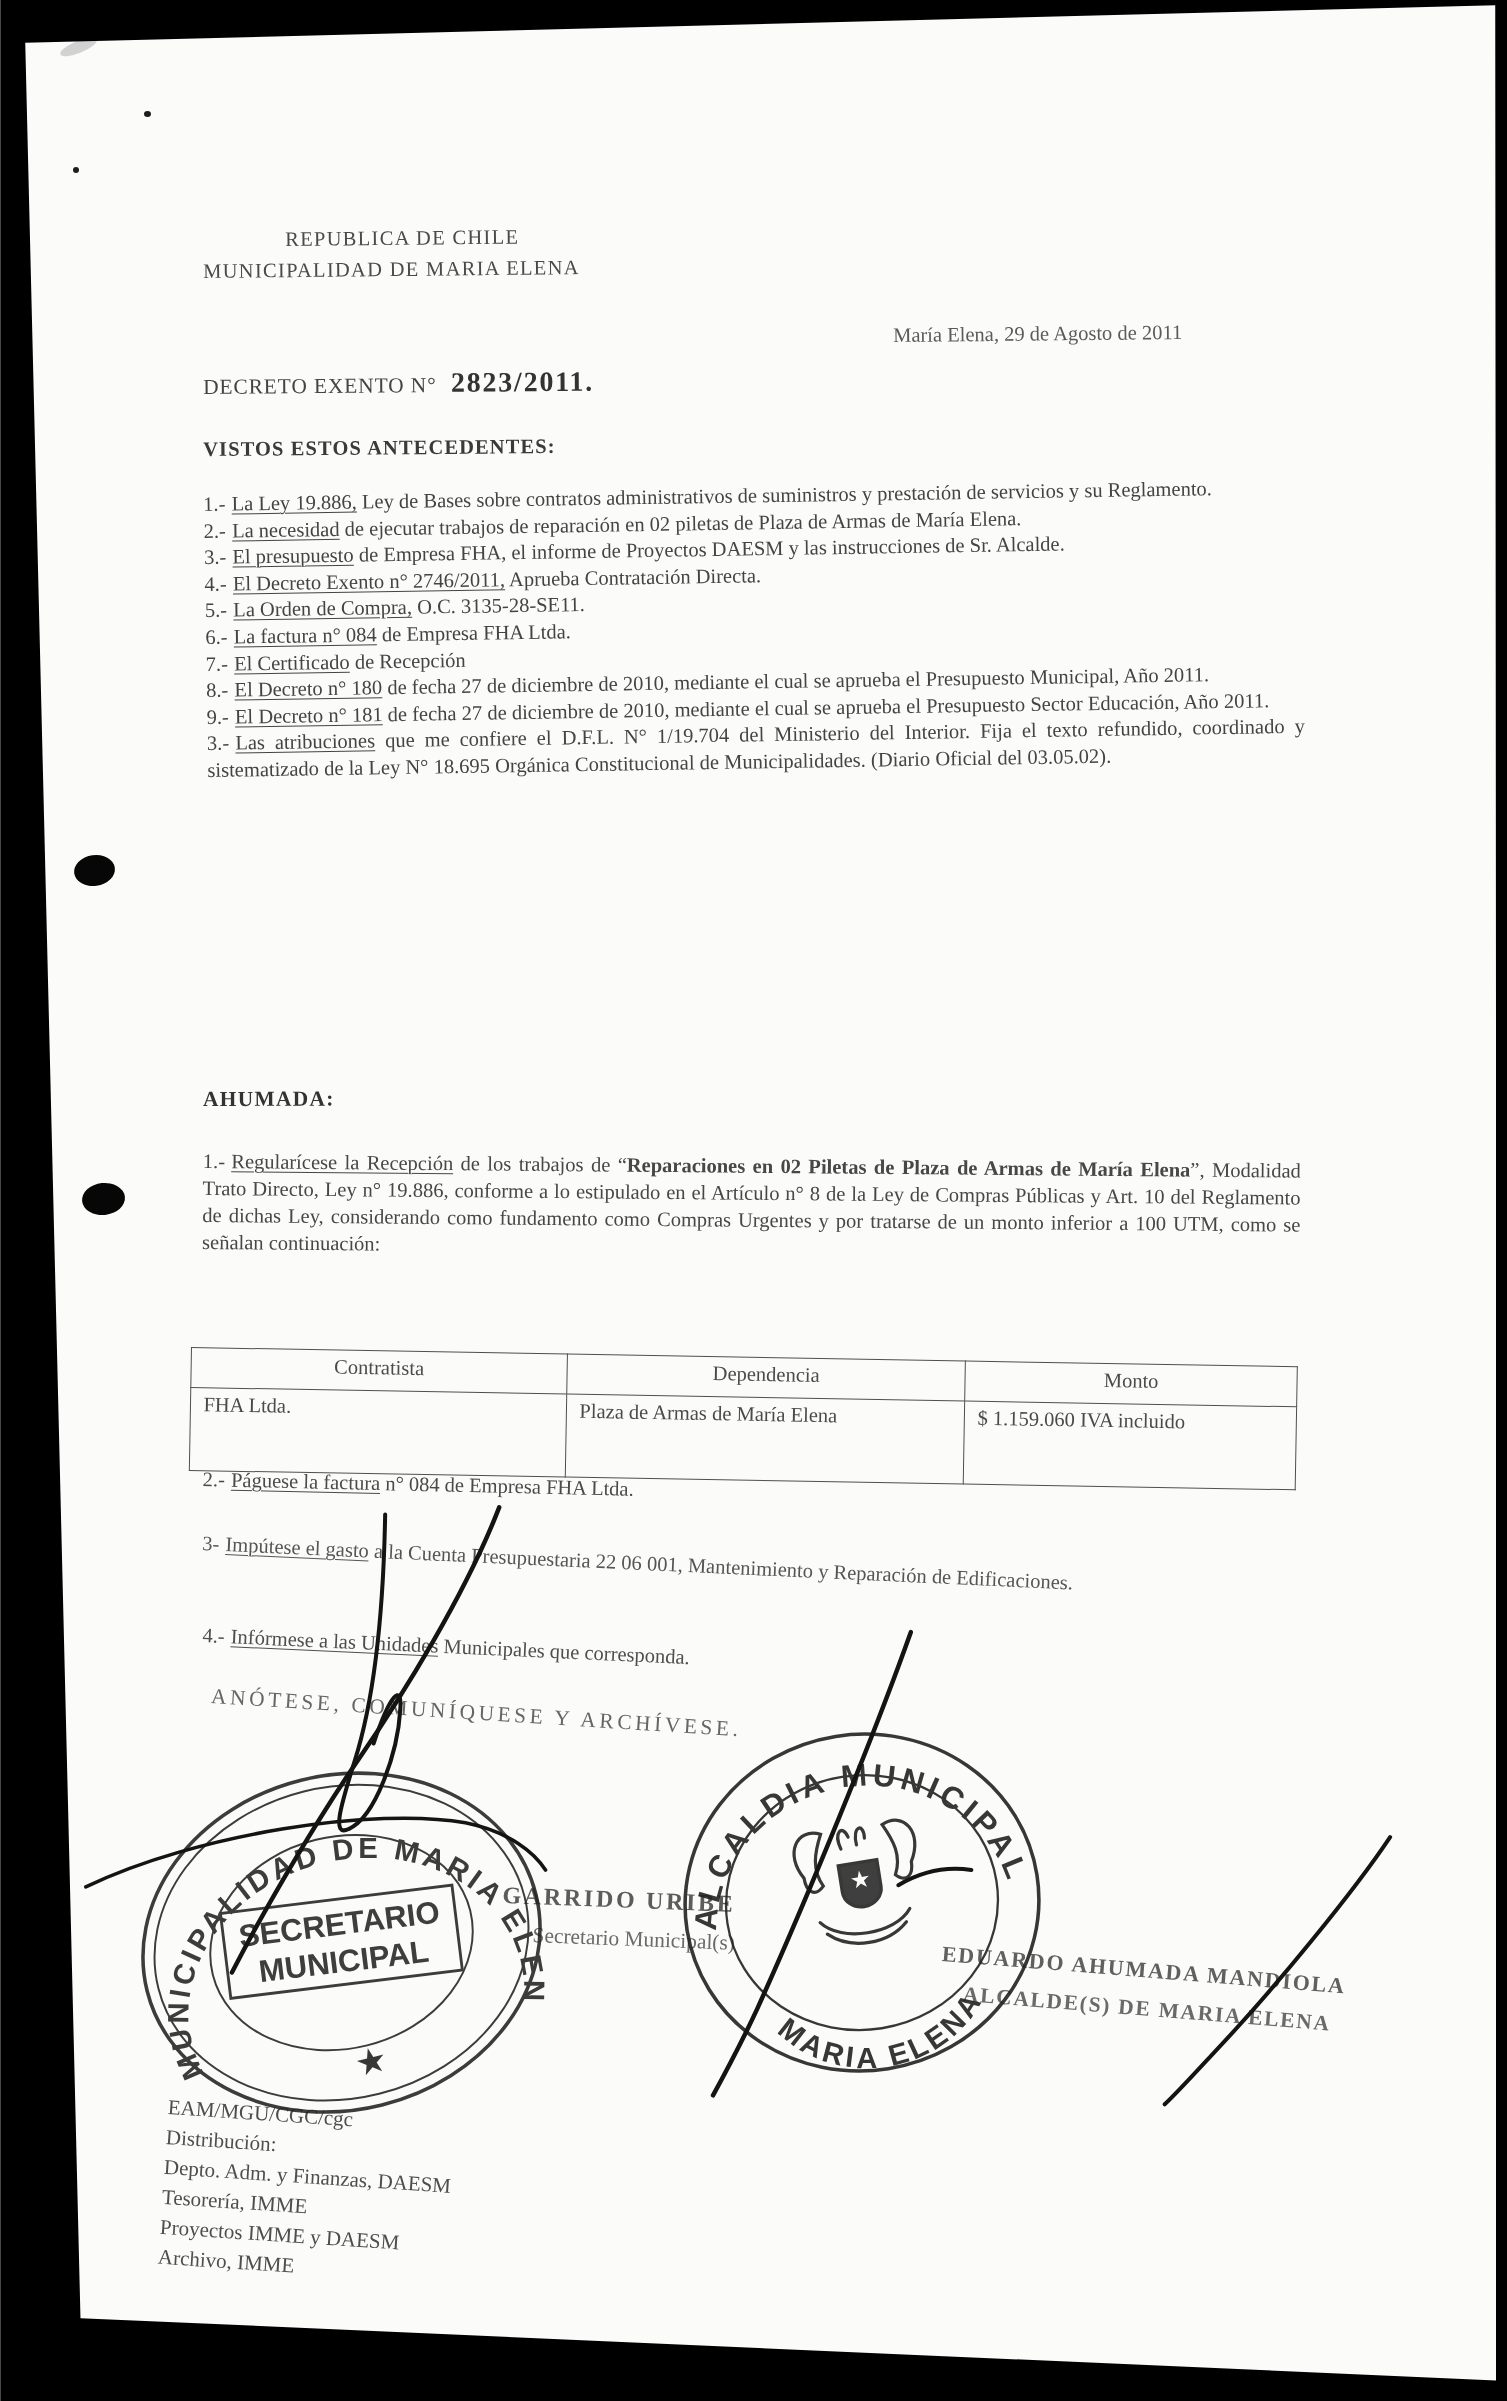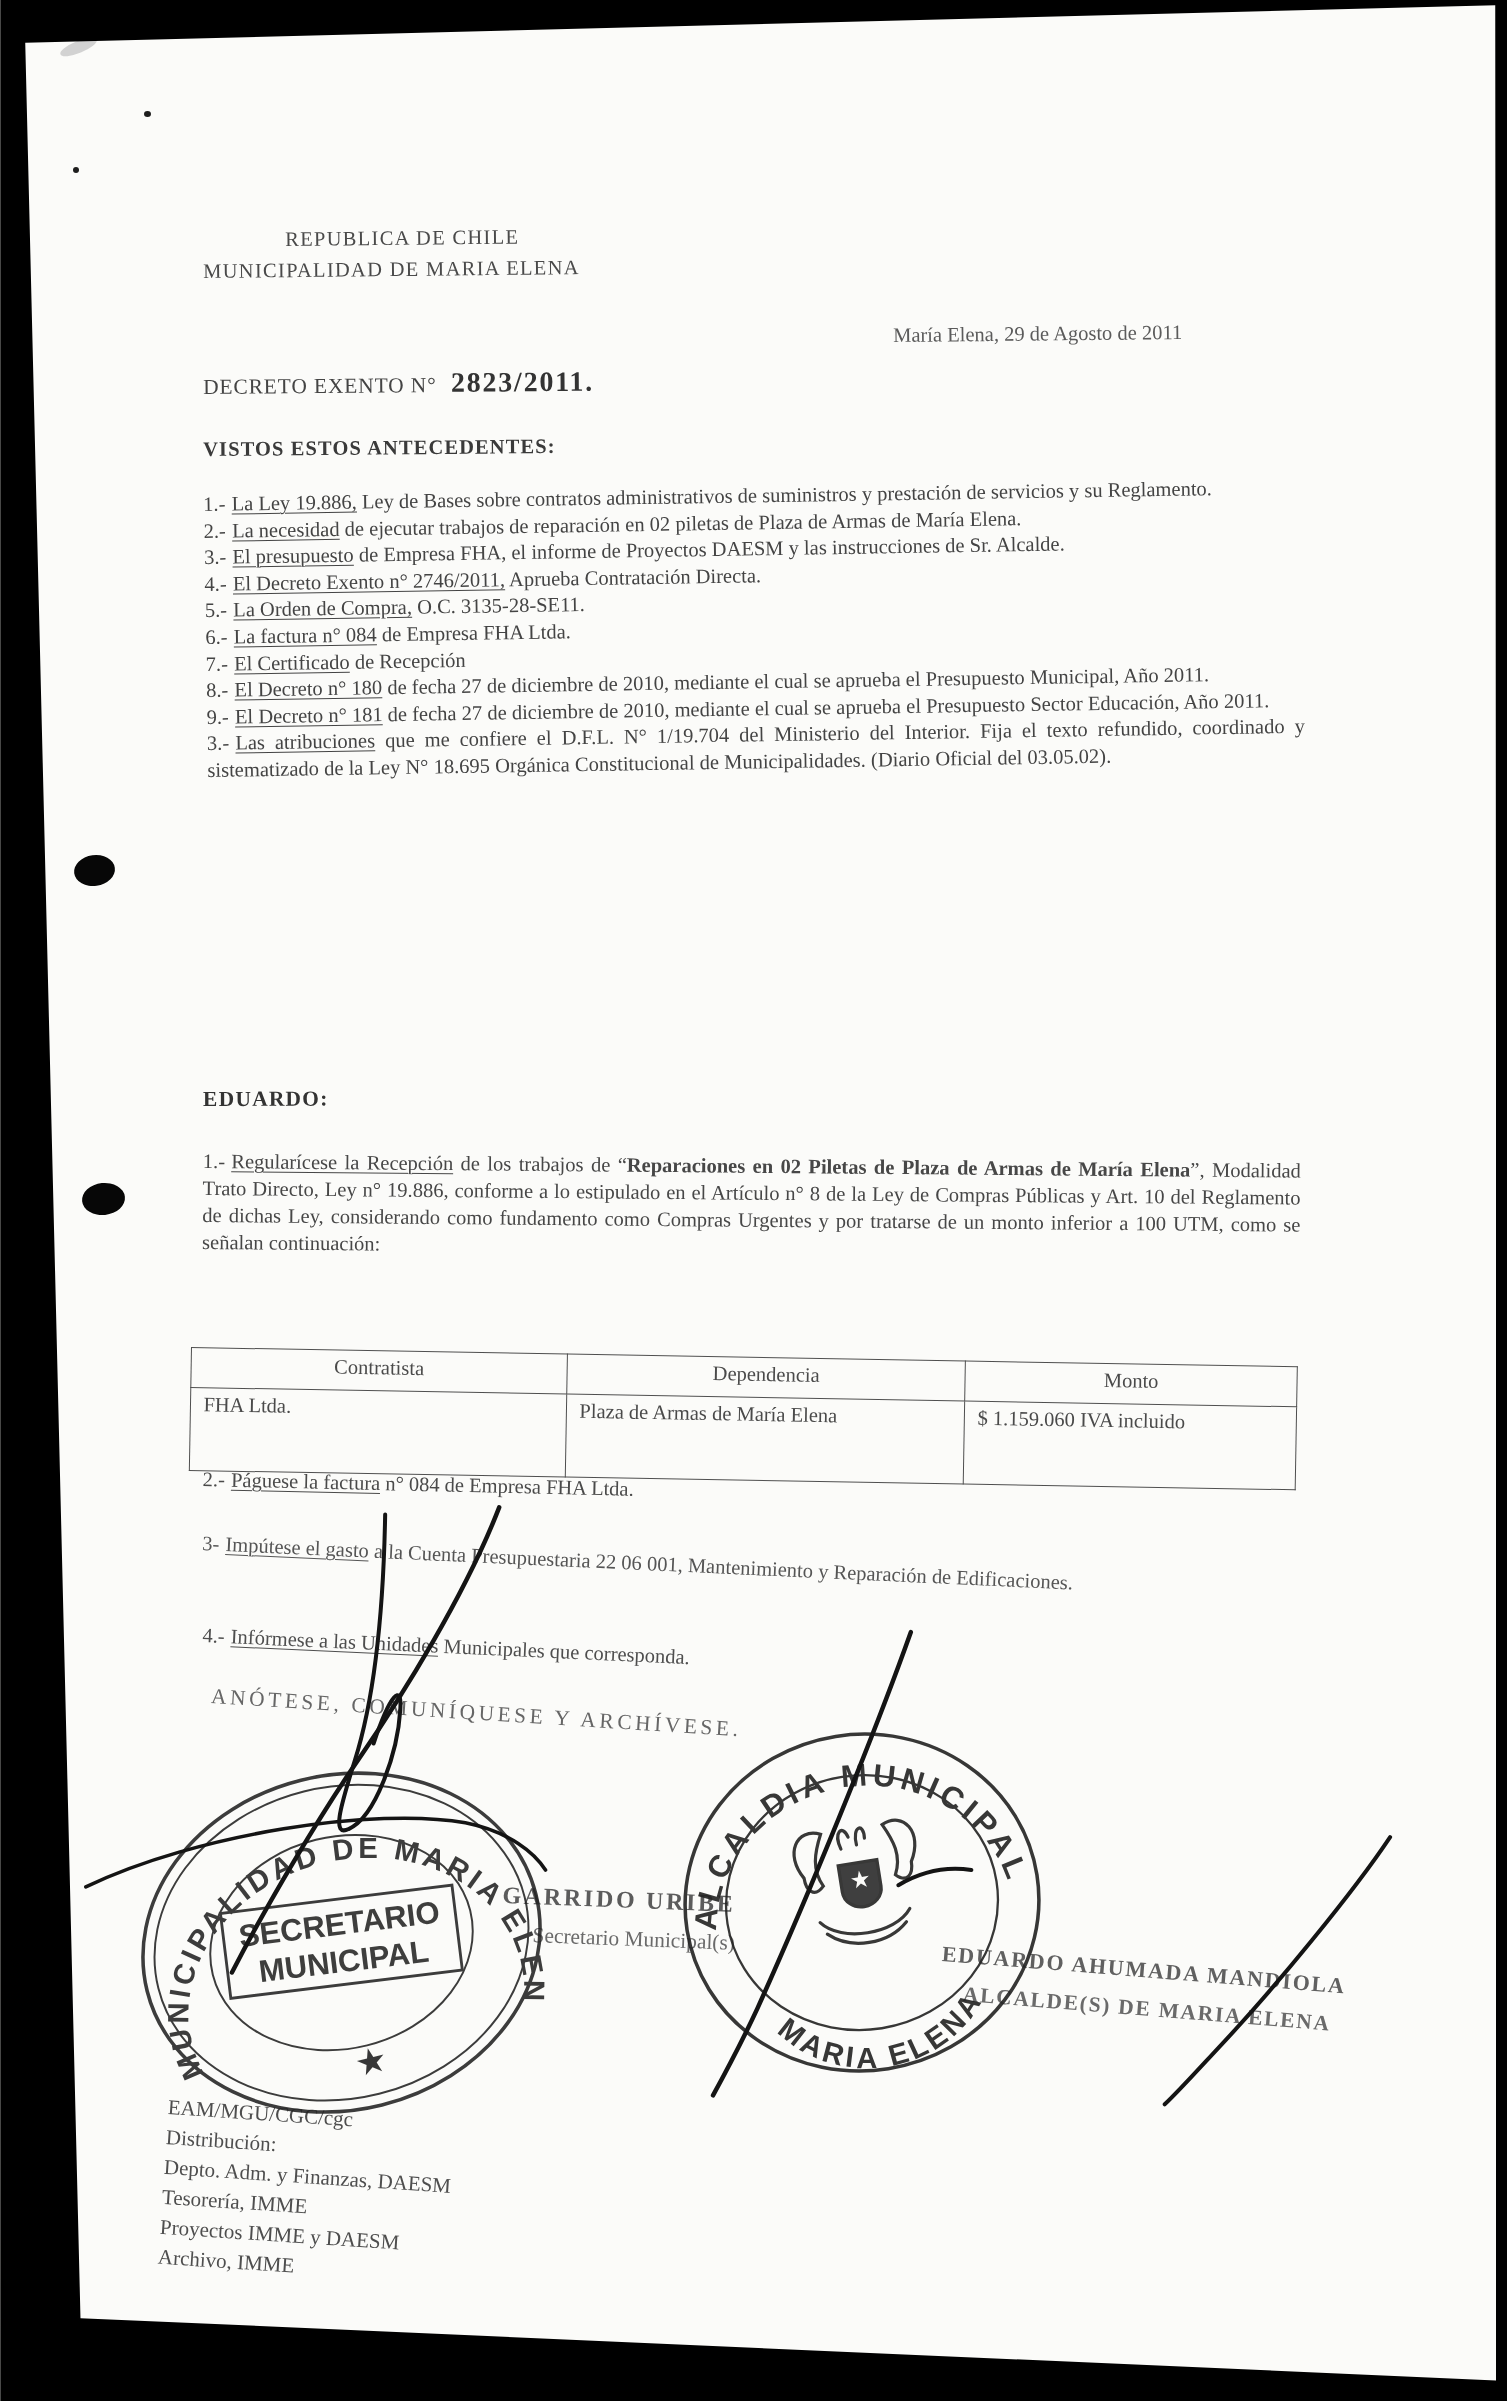--- a/index.html
+++ b/index.html
@@ -79,21 +79,21 @@
     <div class="vi"><span class="num">3.-</span><span class="lead">El presupuesto</span><span> de Empresa FHA, el informe de Proyectos DAESM y las instrucciones de Sr. Alcalde.</span></div>
     <div class="vi"><span class="num">4.-</span><span class="lead">El Decreto Exento n° 2746/2011,</span><span> Aprueba Contratación Directa.</span></div>
     <div class="vi"><span class="num">5.-</span><span class="lead">La Orden de Compra,</span><span> O.C. 3135-28-SE11.</span></div>
     <div class="vi"><span class="num">6.-</span><span class="lead">La factura n° 084</span><span> de Empresa FHA Ltda.</span></div>
     <div class="vi"><span class="num">7.-</span><span class="lead">El Certificado</span><span> de Recepción</span></div>
     <div class="vi"><span class="num">8.-</span><span class="lead">El Decreto n° 180</span><span> de fecha 27 de diciembre de 2010, mediante el cual se aprueba el Presupuesto Municipal, Año 2011.</span></div>
     <div class="vi"><span class="num">9.-</span><span class="lead">El Decreto n° 181</span><span> de fecha 27 de diciembre de 2010, mediante el cual se aprueba el Presupuesto Sector Educación, Año 2011.</span></div>
     <div class="vi"><span class="num">3.-</span><span class="lead">Las atribuciones</span><span> que me confiere el D.F.L. N° 1/19.704 del Ministerio del Interior. Fija el texto refundido, coordinado y sistematizado de la Ley N° 18.695 Orgánica Constitucional de Municipalidades. (Diario Oficial del 03.05.02).</span></div>
   </div>
 
-  <div class="abs decreto-h b">EDUARDO:</div>
+  <div class="abs decreto-h b">AHUMADA:</div>
 
   <div class="abs p1">
     <span class="num">1.-</span><span class="lead">Regularícese la Recepción</span><span> de los trabajos de “</span><span class="b">Reparaciones en 02 Piletas de Plaza de Armas de María Elena</span><span>”, Modalidad Trato Directo, Ley n° 19.886, conforme a lo estipulado en el Artículo n° 8 de la Ley de Compras Públicas y Art. 10 del Reglamento de dichas Ley, considerando como fundamento como Compras Urgentes y por tratarse de un monto inferior a 100 UTM, como se señalan continuación:</span>
   </div>
 
   <div class="abs tblwrap">
     <table class="t">
       <colgroup>
           <col style="width:34%">
           <col style="width:36%">

